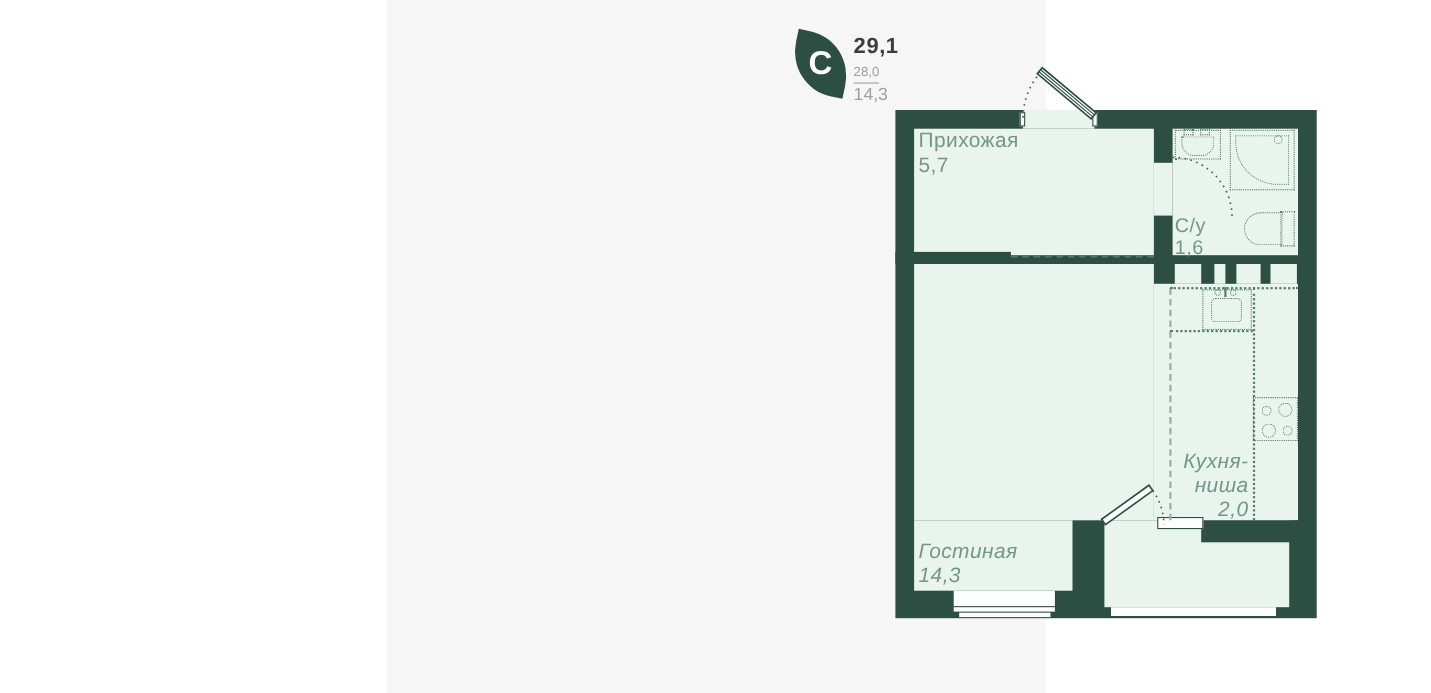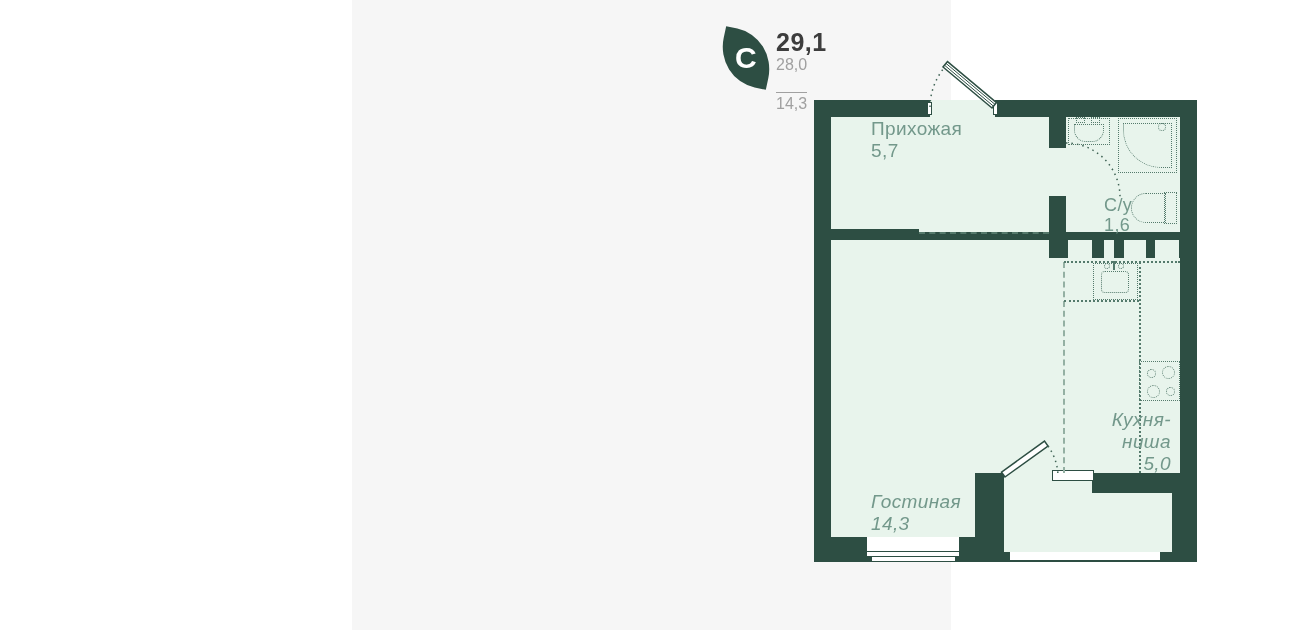--- a/index.html
+++ b/index.html
@@ -10,32 +10,32 @@
   .stage{position:relative;width:1301px;height:630px;overflow:hidden;
          font-family:"Liberation Sans","DejaVu Sans",sans-serif;}
   .abs{position:absolute;}
   .card{left:352px;top:0;width:599px;height:630px;background:var(--card-bg);}
 
   
   .leaf{left:368px;top:31px;width:52px;height:54px;background:var(--wall);
         border-radius:0 78% 0 78%;transform:rotate(12deg);display:flex;align-items:center;justify-content:center;}
   .leaf-c{color:#fff;font-size:30px;font-weight:bold;transform:rotate(-12deg);line-height:1;}
   .legend-nums{left:424px;top:29px;}
-  .num-total{font-size:25px;font-weight:bold;color:var(--title-text);letter-spacing:.5px;line-height:27px;}
-  .num-mid{font-size:16px;color:var(--area-number-gray);line-height:18px;border-bottom:1.5px solid var(--area-number-gray);width:fit-content;padding-bottom:18px;}
+  .num-total{font-size:20px;font-weight:bold;color:var(--title-text);letter-spacing:.5px;line-height:27px;}
+  .num-mid{font-size:12px;color:var(--area-number-gray);line-height:18px;border-bottom:1.5px solid var(--area-number-gray);width:fit-content;padding-bottom:1px;}
   .num-low{font-size:16px;color:var(--area-number-gray);line-height:18px;margin-top:2px;}
 
   
   .plan{left:462px;top:100px;width:383px;height:462px;background:var(--wall);}
   .room{background:var(--room-fill);}
   .white{background:#ffffff;}
   .dark{background:var(--wall);}
   .dot-box{border:1.5px dotted var(--fixture-line);background:transparent;box-sizing:border-box;}
   .circle{border-radius:50%;}
-  .lbl{color:var(--label-text);font-size:19px;line-height:22px;letter-spacing:.4px;white-space:nowrap;margin-left:36px;}
+  .lbl{color:var(--label-text);font-size:19px;line-height:22px;letter-spacing:.4px;white-space:nowrap;}
   .lbl-sm{font-size:18px;line-height:20px;}
   .ralign{text-align:right;}
   .dash-solid{background:var(--wall);}
   .hdash{border-top:2px dashed #55796b;}
   .vdash{border-left:2px dashed #94b0a3;}
   .hdot{border-top:2px dotted var(--fixture-line);}
   .vdot{border-left:2px dotted var(--fixture-line);}
   svg.doors{left:0;top:-70px;width:383px;height:532px;pointer-events:none;overflow:visible;}
   .arc{fill:none;stroke:#3f6355;stroke-width:1.5;stroke-dasharray:1.5 4;}
   .leafdoor{fill:#ffffff;stroke:var(--wall);stroke-width:1.5;}
@@ -128,21 +128,21 @@
         <div>Прихожая</div>
         <div>5,7</div>
       </div>
       <div class="abs lbl lbl-sm" style="left:254px;top:95px;">
         <div>С/у</div>
         <div>1,6</div>
       </div>
       <div class="abs lbl ralign" style="left:221px;top:309px;width:100px;font-style:italic;">
         <div>Кухня-</div>
         <div>ниша</div>
-        <div>5,0</div>
+        <div>2,0</div>
       </div>
       <div class="abs lbl" style="left:21px;top:391px;font-style:italic;">
         <div>Гостиная</div>
         <div>14,3</div>
       </div>
 
       <svg class="abs doors" viewBox="0 -70 383 532">
         <g>
           <path class="leafdoor" d="M178 8 L129 -33 L133.5 -38.4 L182.5 2.6 Z"></path>
           <path class="leafstripe" d="M179.5 6.2 L130.5 -34.8"></path>

